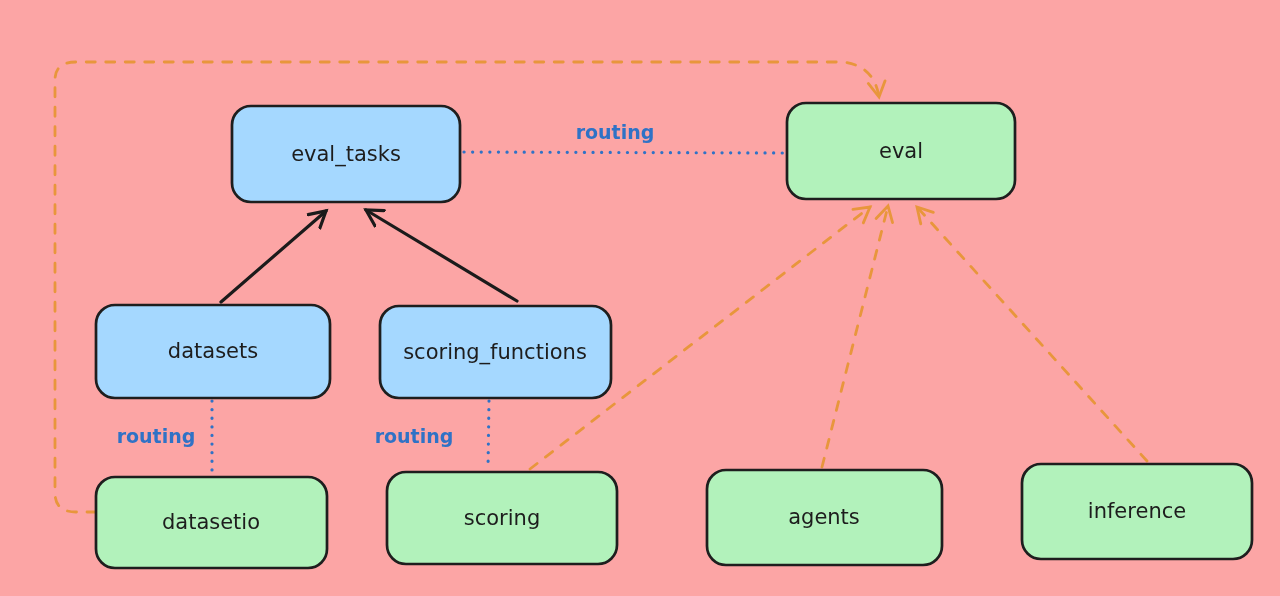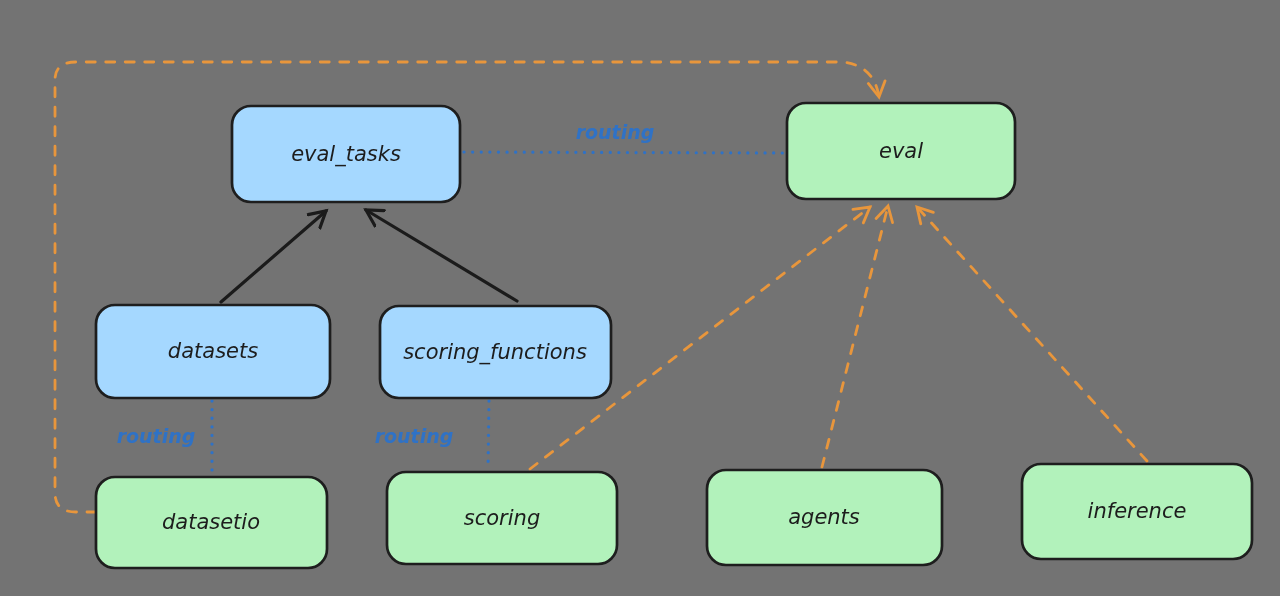--- a/index.html
+++ b/index.html
@@ -4,24 +4,23 @@
 <style>
   html, body {
     margin: 0;
     padding: 0;
     background: #ffffff;
   }
   .canvas {
     position: relative;
     width: 1280px;
     height: 596px;
-    background: #737373;
+    background: #fca5a5;
     overflow: hidden;
     font-family: "DejaVu Sans", sans-serif;
-    font-style: italic;
   }
   svg { display: block; }
   .node-rect {
     stroke: #1e1e1e;
     stroke-width: 2.7;
   }
   .node-label {
     font-family: "DejaVu Sans", sans-serif;
     font-size: 21px;
     fill: #1d1d1d;

